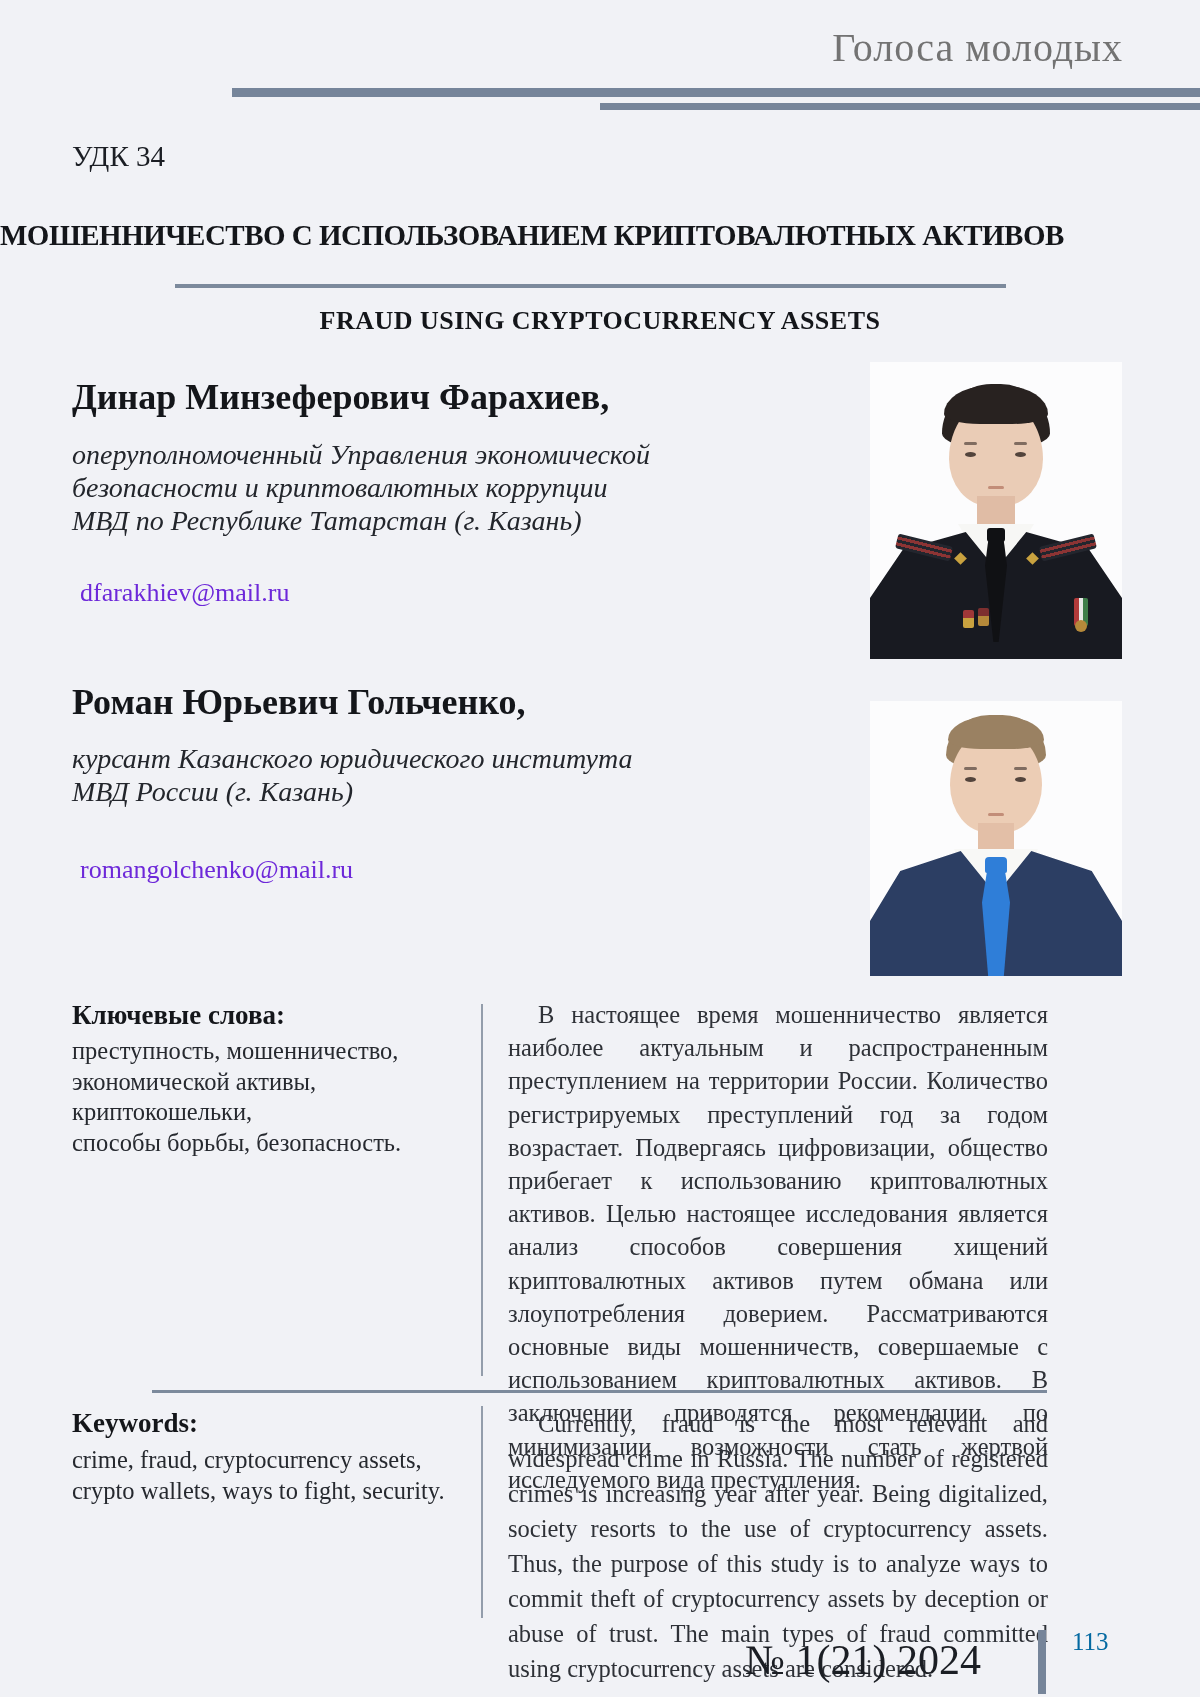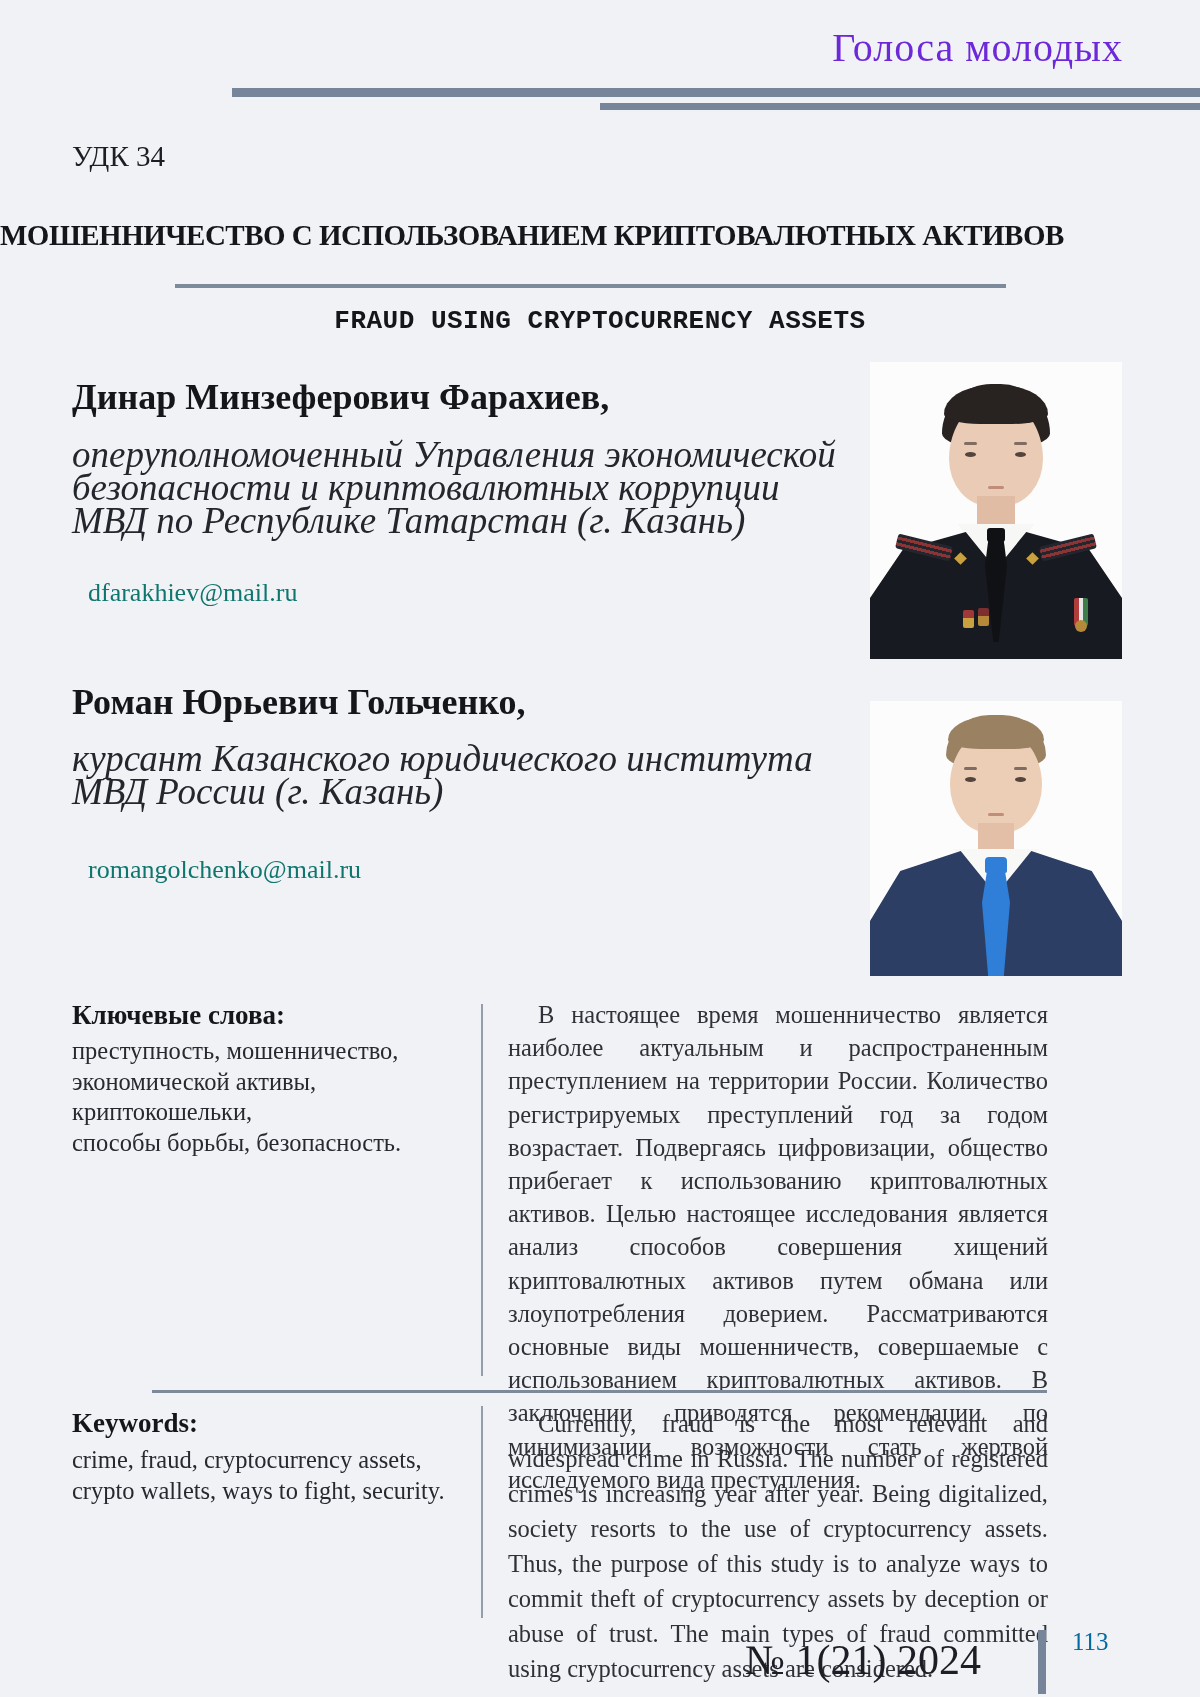--- a/index.html
+++ b/index.html
@@ -4,32 +4,32 @@
 <style>
   html,body{margin:0;padding:0;background:#e4e6ea;}
   .page{
     position:relative;width:1200px;height:1697px;overflow:hidden;
     background:#f1f2f6;color:#1b1e24;
     font-family:"Liberation Serif","DejaVu Serif",serif;
   }
   .abs{position:absolute;}
 
   
-  .journal-title{top:24px;right:77px;font-size:40px;color:#6d28d9;letter-spacing:1px;}
+  .journal-title{top:24px;right:77px;font-size:40px;color:#737373;letter-spacing:1px;}
   .bar1{left:232px;right:0;top:88px;height:9px;background:#76859a;}
   .bar2{left:600px;right:0;top:103px;height:7px;background:#76859a;}
 
   .udc{left:72px;top:140px;font-size:29px;text-align:right;}
   .title-ru{left:0;right:0;top:219px;text-align:left;font-size:29px;font-weight:bold;letter-spacing:-0.5px;color:#14161a;}
   .title-divider{left:175px;top:284px;width:831px;height:4px;background:#7c8a9c;}
-  .title-en{left:0;right:0;top:306px;text-align:center;font-size:26px;font-weight:bold;letter-spacing:0.5px;color:#14161a;font-family:Liberation Mono, monospace;}
+  .title-en{left:0;right:0;top:306px;text-align:center;font-size:26px;font-weight:bold;letter-spacing:0.5px;color:#14161a;}
 
   .author-name{left:72px;font-size:36px;font-weight:bold;color:#14161a;}
-  .author-affil{left:72px;font-size:37px;font-style:italic;line-height:33px;color:#23262c;}
-  .author-email{left:88px;font-size:26px;color:#0f766e;}
+  .author-affil{left:72px;font-size:28px;font-style:italic;line-height:33px;color:#23262c;}
+  .author-email{left:80px;font-size:26px;color:#6d28d9;}
 
   
   .photo{width:252px;background:#fcfcfd;overflow:hidden;}
   .photo div{position:absolute;}
   .p-hair1{left:72px;top:22px;width:108px;height:64px;background:#282220;border-radius:52% 52% 46% 46%/88% 88% 26% 26%;}
   .p-face1{left:79px;top:38px;width:94px;height:106px;background:#eaccb6;border-radius:50% 50% 44% 44%/58% 58% 46% 46%;}
   .p-fringe1{left:74px;top:24px;width:104px;height:38px;background:#282220;border-radius:50% 50% 42% 42%/90% 90% 32% 32%;}
   .p-neck1{left:107px;top:134px;width:38px;height:38px;background:#e0bca5;}
   .p-shirt1{left:88px;top:162px;width:76px;height:58px;background:#f7f7f5;clip-path:polygon(0 0,100% 0,54% 100%,46% 100%);}
   .p-jacket1{left:0;top:170px;width:252px;height:127px;background:#181a21;

